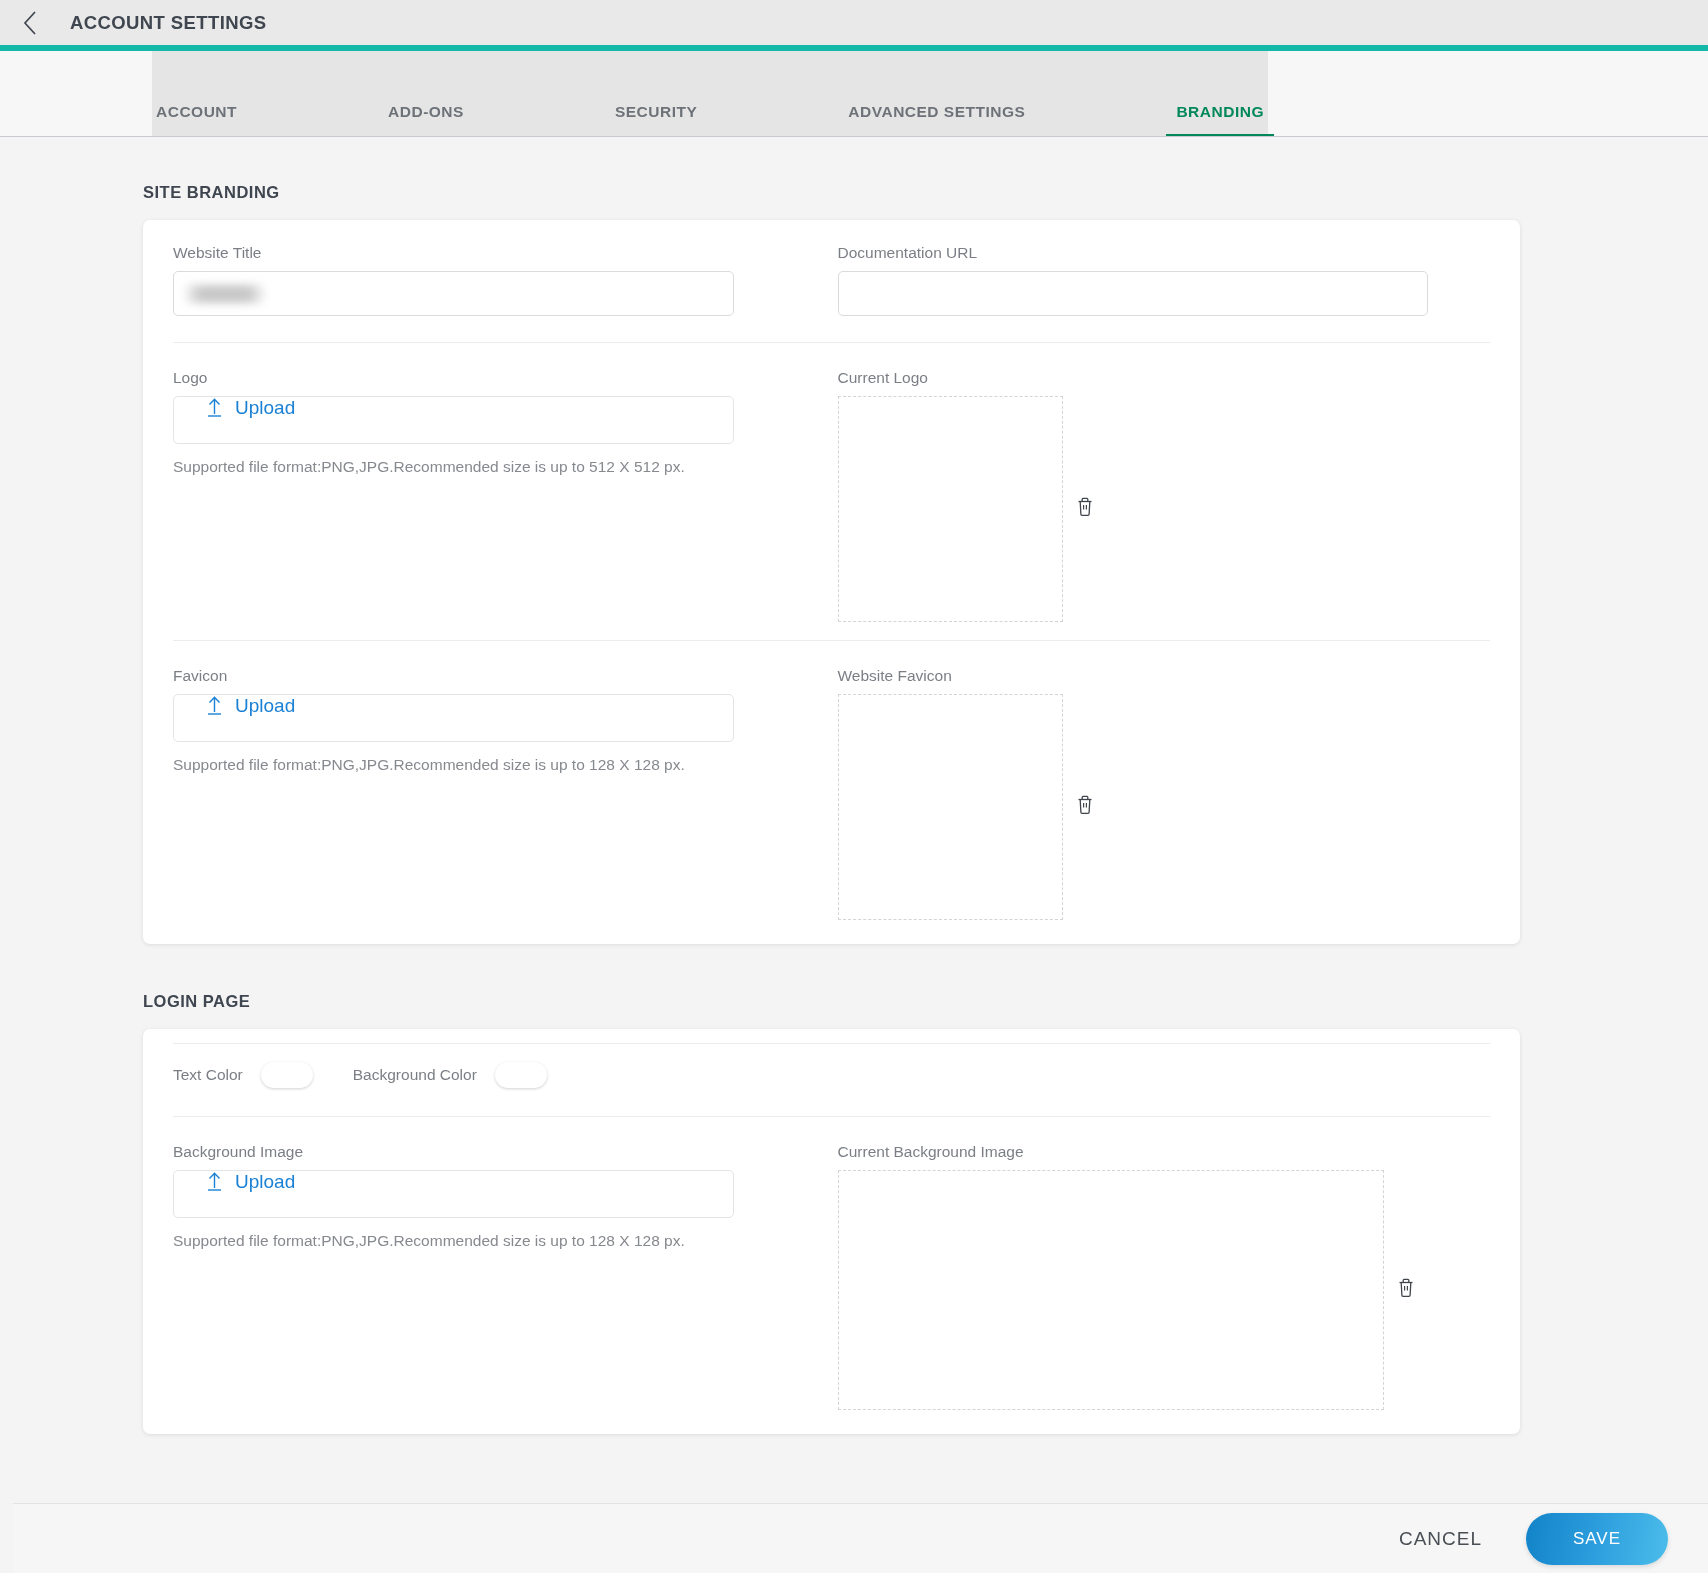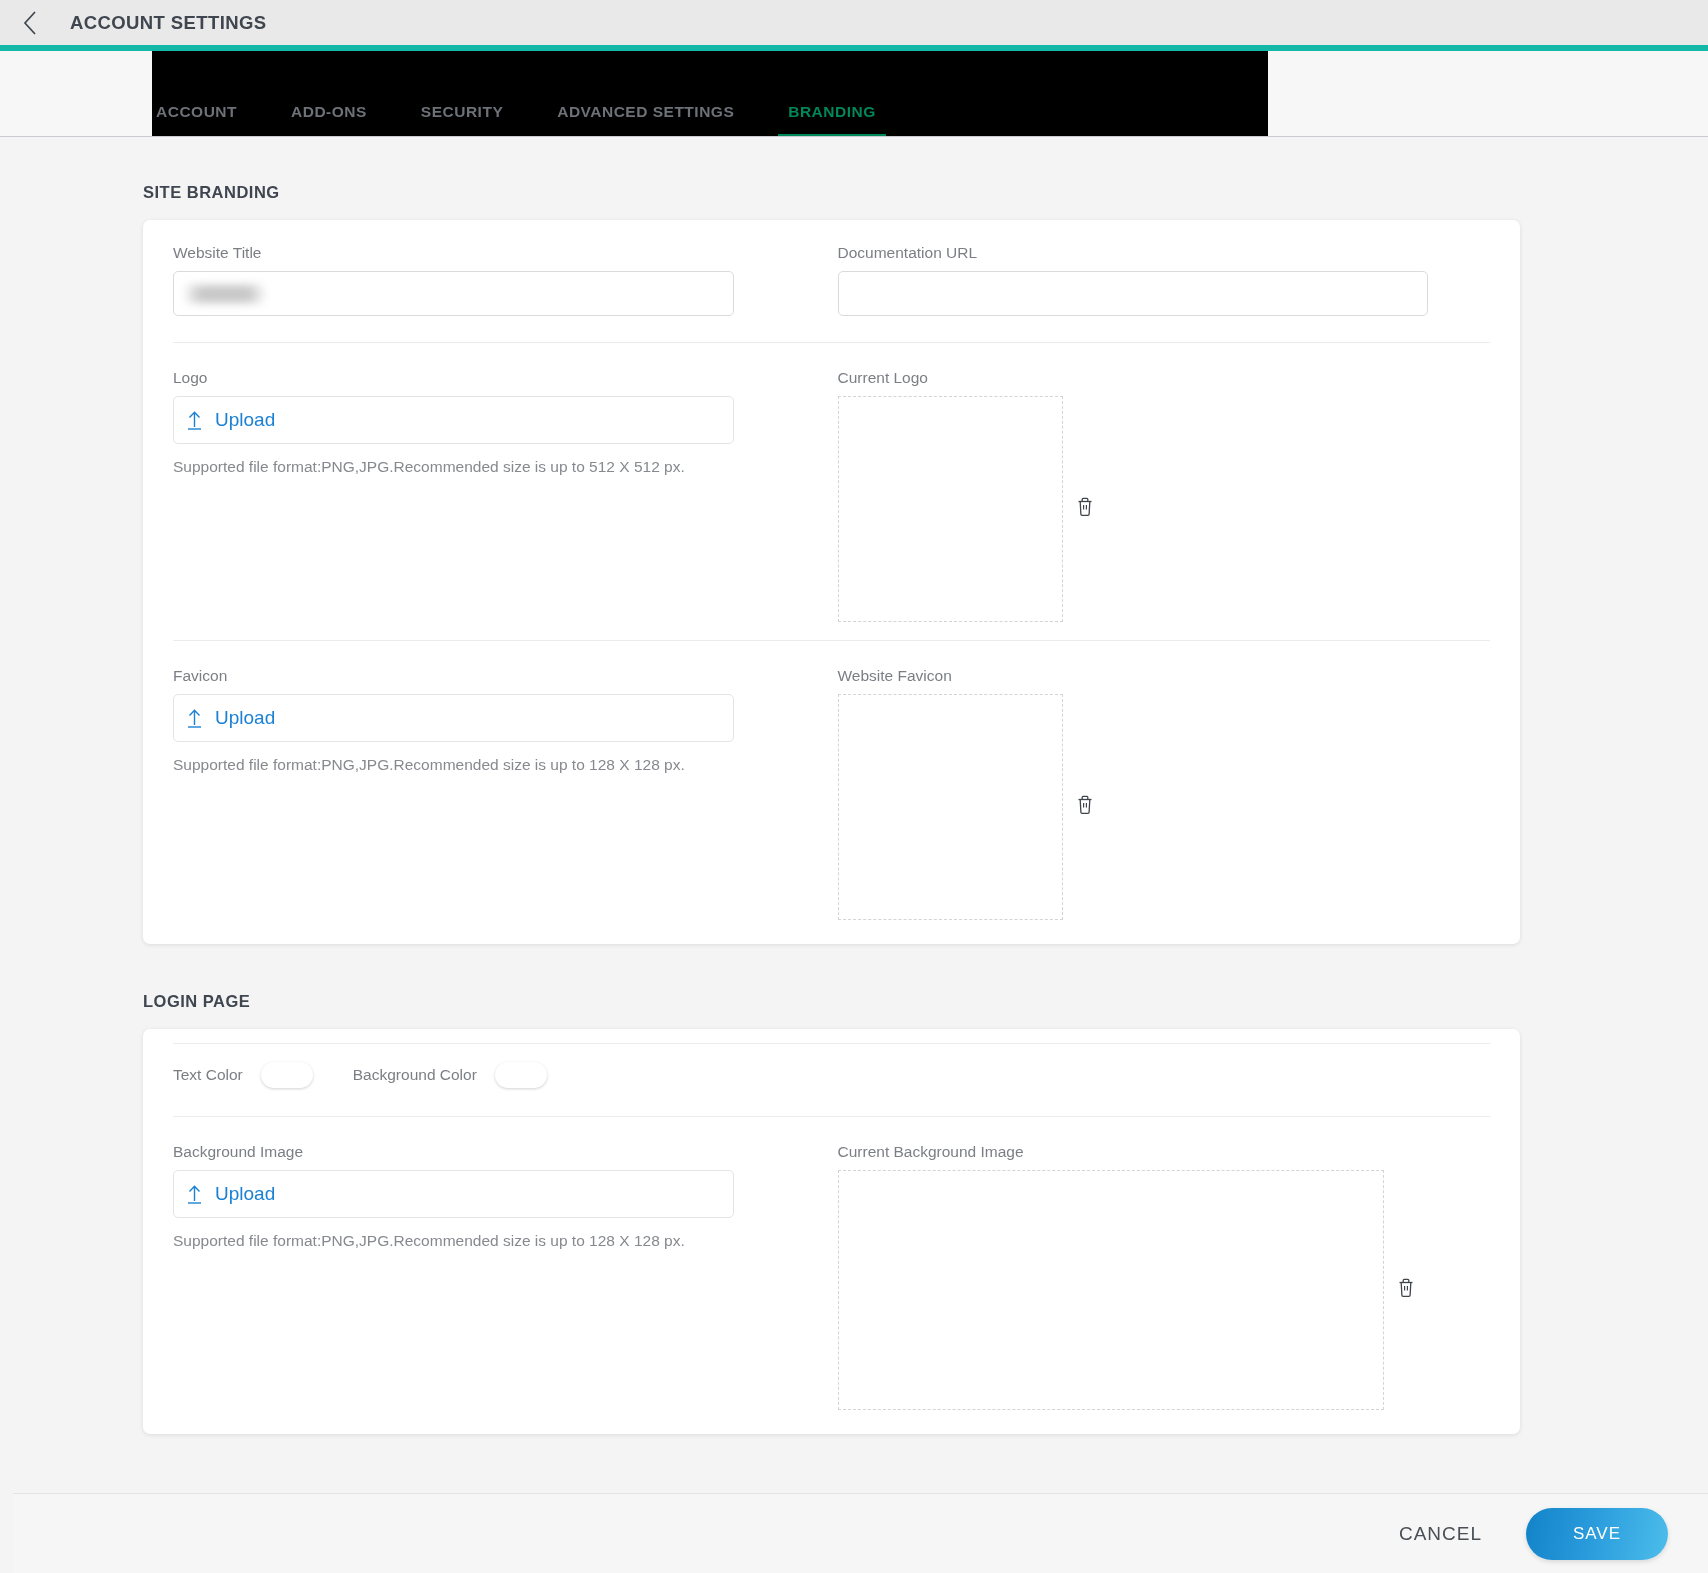--- a/index.html
+++ b/index.html
@@ -43,24 +43,24 @@
   .tabs-wrap::after {
     content:"";
     position:absolute; left:0; right:0; bottom:0;
     height:1px; background:#c8ccd0;
   }
   .tabs-inner {
     position:absolute;
     left: 152px;
     right: 440px;
     top: 0; bottom: 0;
-    background: #000000;
+    background: #e5e5e5;
     display:flex;
     align-items:flex-end;
-    justify-content:flex-start;
+    justify-content:space-between;
     gap: 46px;
     padding-bottom: 0px;
   }
   .tab {
     font-size: 15.5px;
     font-weight: 600;
     letter-spacing: 0.5px;
     color: #6d7278;
     padding: 10px 4px 16px 4px;
     cursor: pointer;
@@ -143,22 +143,22 @@
     background: #ececec;
     margin: 26px 0 0 0;
   }
 
   .upload-btn {
     width: 561px;
     height: 48px;
     border: 1px solid #e2e5e8;
     border-radius: 5px;
     display: flex;
-    align-items: center;
-    padding-left: 12px;
+    align-items: flex-start;
+    padding-left: 32px;
     gap: 12px;
     cursor: pointer;
     background: #fff;
   }
   .upload-btn .label {
     color: #1b81d4;
     font-size: 19px;
   }
   .upload-icon { display:flex; align-items:center; }
 
@@ -205,21 +205,21 @@
     background: #ffffff;
     box-shadow: 0 1px 3px rgba(0,0,0,0.18);
     cursor: pointer;
     margin-right: 36px;
   }
 
   
   .footer {
     position: absolute;
     left: 13px; right: 0; bottom: 0;
-    height: 80px;
+    height: 70px;
     background: #f6f6f6;
     border-top: 1px solid #e3e3e3;
     display: flex;
     align-items: center;
     justify-content: flex-end;
     padding-right: 40px;
     gap: 30px;
   }
   .cancel-btn {
     font-size: 19px;

